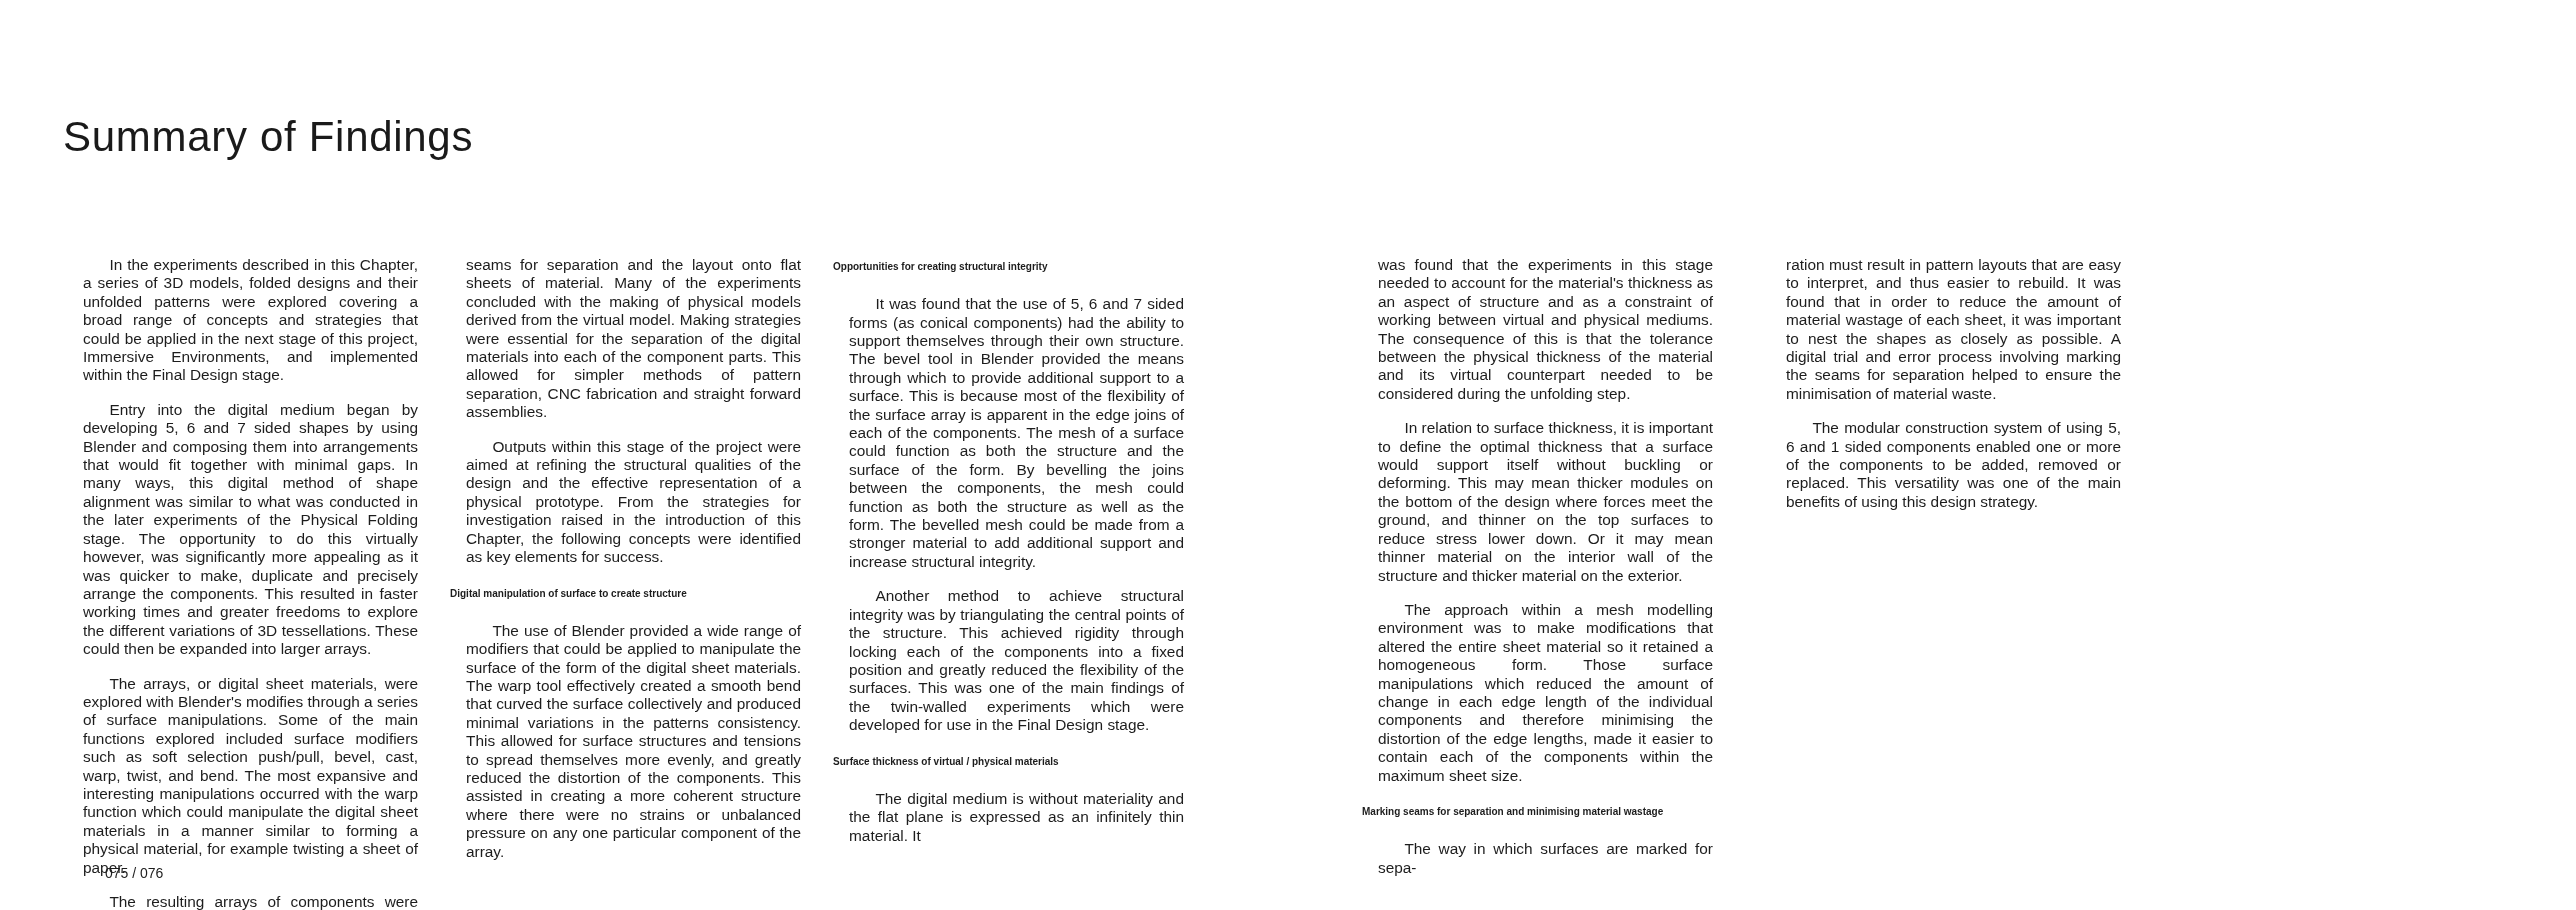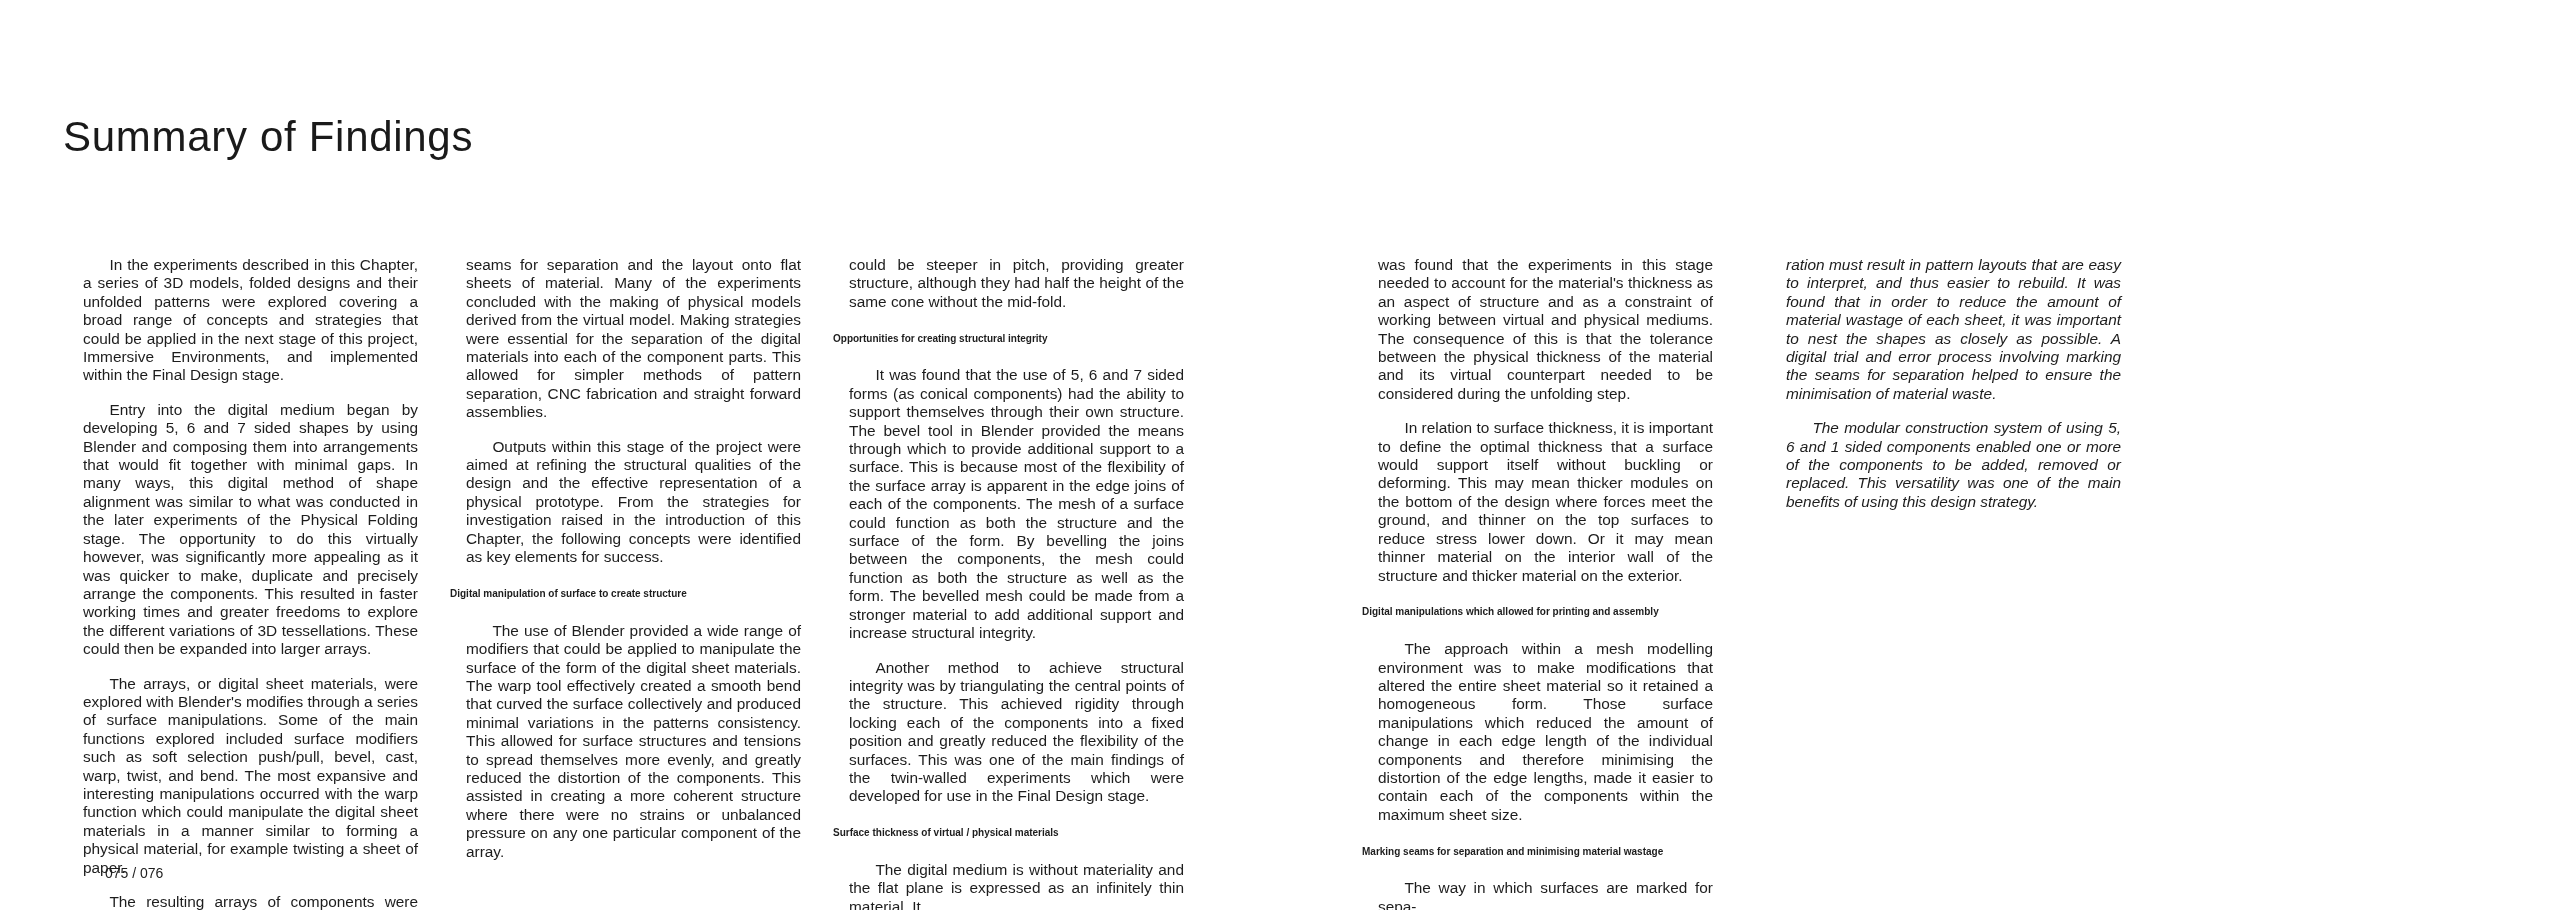--- a/index.html
+++ b/index.html
@@ -71,35 +71,33 @@
       <p class="indent">The arrays, or digital sheet materials, were explored with Blender's modifies through a series of surface manipulations. Some of the main functions explored included surface modifiers such as soft selection push/pull, bevel, cast, warp, twist, and bend. The most expansive and interesting manipulations occurred with the warp function which could manipulate the digital sheet materials in a manner similar to forming a physical material, for example twisting a sheet of paper.</p>
       <p class="indent">The resulting arrays of components were simultaneously explored as both 3D form and unfolded patterns. The unfolding software Pepakura provided a wide range of functions that aided in the marking of</p>
     </div>
     <div class="text-column" style="left: 450px; top: 240px; width: 367px;">
       <p>seams for separation and the layout onto flat sheets of material. Many of the experiments concluded with the making of physical models derived from the virtual model. Making strategies were essential for the separation of the digital materials into each of the component parts. This allowed for simpler methods of pattern separation, CNC fabrication and straight forward assemblies.</p>
       <p class="indent">Outputs within this stage of the project were aimed at refining the structural qualities of the design and the effective representation of a physical prototype. From the strategies for investigation raised in the introduction of this Chapter, the following concepts were identified as key elements for success.</p>
       <h3>Digital manipulation of surface to create structure</h3>
       <p class="indent">The use of Blender provided a wide range of modifiers that could be applied to manipulate the surface of the form of the digital sheet materials. The warp tool effectively created a smooth bend that curved the surface collectively and produced minimal variations in the patterns consistency. This allowed for surface structures and tensions to spread themselves more evenly, and greatly reduced the distortion of the components. This assisted in creating a more coherent structure where there were no strains or unbalanced pressure on any one particular component of the array.</p>
     </div>
     <div class="text-column" style="left: 833px; top: 240px; width: 367px;">
-      <p>could be steeper in pitch, providing greater structure, although they had half the height of the same cone without the mid-fold.</p>
       <h3>Opportunities for creating structural integrity</h3>
       <p class="indent">It was found that the use of 5, 6 and 7 sided forms (as conical components) had the ability to support themselves through their own structure.  The bevel tool in Blender provided the means through which to provide additional support to a surface.  This is because most of the flexibility of the surface array is apparent in the edge joins of each of the components.  The mesh of a surface could function as both the structure and the surface of the form.  By bevelling the joins between the components, the mesh could function as both the structure as well as the form.  The bevelled mesh could be made from a stronger material to add additional support and increase structural integrity.</p>
       <p class="indent">Another method to achieve structural integrity was by triangulating the central points of the structure.  This achieved rigidity through locking each of the components into a fixed position and greatly reduced the flexibility of the surfaces.  This was one of the main findings of the twin-walled experiments which were developed for use in the Final Design stage.</p>
       <h3>Surface thickness of virtual / physical materials</h3>
       <p class="indent">The digital medium is without materiality and the flat plane is expressed as an infinitely thin material.  It</p>
     </div>
     <div class="text-column" style="left: 1362px; top: 240px; width: 367px;">
       <p>was found that the experiments in this stage needed to account for the material's thickness as an aspect of structure and as a constraint of working between virtual and physical mediums.  The consequence of this is that the tolerance between the physical thickness of the material and its virtual counterpart needed to be considered during the unfolding step.</p>
       <p class="indent">In relation to surface thickness, it is important to define the optimal thickness that a surface would support itself without buckling or deforming.  This may mean thicker modules on the bottom of the design where forces meet the ground, and thinner on the top surfaces to reduce stress lower down.  Or it may mean thinner material on the interior wall of the structure and thicker material on the exterior.</p>
-      <h3>Digital manipulations which allowed for printing and assembly</h3>
       <p class="indent">The approach within a mesh modelling environment was to make modifications that altered the entire sheet material so it retained a homogeneous form.  Those surface manipulations which reduced the amount of change in each edge length of the individual components and therefore minimising the distortion of the edge lengths, made it easier to contain each of the components within the maximum sheet size.</p>
       <h3>Marking seams for separation and minimising material wastage</h3>
       <p class="indent">The way in which surfaces are marked for sepa-</p>
     </div>
-    <div class="text-column" style="left: 1770px; top: 240px; width: 367px; font-style: italic;">
+    <div class="text-column" style="left: 1770px; top: 240px; width: 367px;">
       <p>ration must result in pattern layouts that are easy to interpret, and thus easier to rebuild.  It was found that in order to reduce the amount of material wastage of each sheet, it was important to nest the shapes as closely as possible.  A digital trial and error process involving marking the seams for separation helped to ensure the minimisation of material waste.</p>
       <p class="indent">The modular construction system of using 5, 6 and 1 sided components enabled one or more of the components to be added, removed or replaced.  This versatility was one of the main benefits of using this design strategy.</p>
     </div>
   </div>
 
 <div class="page-number">075 / 076</div>
 
 
 </body></html>

